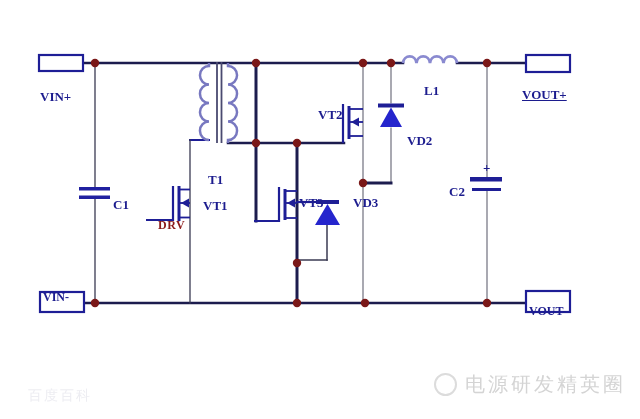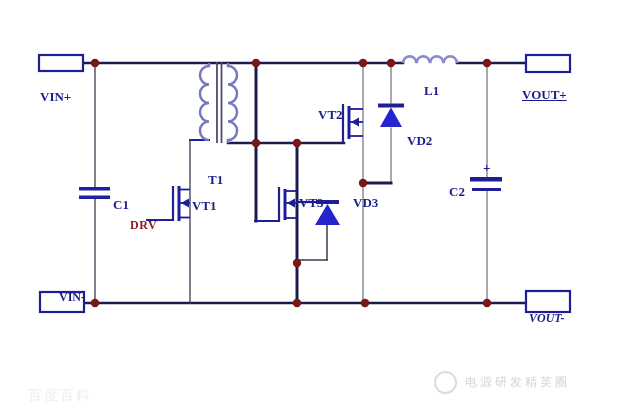--- a/index.html
+++ b/index.html
@@ -2,25 +2,25 @@
 <html><head>
 <meta charset="utf-8">
 <style>
   html,body{margin:0;padding:0;background:#ffffff;}
   #canvas{position:relative;width:640px;height:413px;background:#ffffff;overflow:hidden;
           font-family:"Liberation Serif", serif;}
   #circuit-svg{position:absolute;left:0;top:0;}
   .lbl{position:absolute;color:#1c1c8e;font-weight:bold;font-size:13px;line-height:13px;
        white-space:nowrap;letter-spacing:0px;}
   .lbl.small{font-size:12px;line-height:12px;}
-  .lbl.drive{color:#8b1a1a;font-size:12px;line-height:12px;letter-spacing:0.5px;}
+  .lbl.drive{color:#8b1a1a;font-size:12px;line-height:12px;letter-spacing:0.5px;margin-left:28px;}
   .wm-right{position:absolute;left:434px;top:371px;display:flex;align-items:center;gap:8px;
             color:#d6d6d6;font-family:"DejaVu Sans", sans-serif;}
   .wm-logo{width:23px;height:23px;border:2px solid #dcdcdc;border-radius:50%;box-sizing:border-box;}
-  .wm-text{font-size:12px;letter-spacing:3px;color:#d4d4d4;}
+  .wm-text{font-size:20px;letter-spacing:3px;color:#d4d4d4;}
   .wm-left{position:absolute;left:28px;top:387px;font-size:14px;letter-spacing:2px;color:#ededf2;
            font-family:"DejaVu Sans", sans-serif;}
 </style>
 </head>
 <body>
 
 <div id="canvas">
 
   <svg id="circuit-svg" width="640" height="419" viewBox="0 0 640 419">
 
@@ -134,30 +134,30 @@
       <circle cx="297" cy="263" r="4.2"></circle>
       <circle cx="95" cy="303" r="4.2"></circle>
       <circle cx="297" cy="303" r="4.2"></circle>
       <circle cx="365" cy="303" r="4.2"></circle>
       <circle cx="487" cy="303" r="4.2"></circle>
     </g>
   </svg>
 
   <div class="lbl" style="left:40px;top:90px;">VIN+</div>
   <div class="lbl" style="left:522px;top:88px;text-decoration:underline;">VOUT+</div>
-  <div class="lbl small" style="left:43px;top:291px;padding-left:16px;">VIN-</div>
-  <div class="lbl small" style="left:529px;top:312px;font-style:italic;">VOUT-</div>
+  <div class="lbl small" style="left:43px;top:291px;">VIN-</div>
+  <div class="lbl small" style="left:529px;top:305px;">VOUT-</div>
 
   <div class="lbl" style="left:208px;top:173px;">T1</div>
   <div class="lbl" style="left:424px;top:84px;">L1</div>
   <div class="lbl" style="left:113px;top:198px;">C1</div>
   <div class="lbl" style="left:449px;top:185px;text-align:center;">C2</div>
   <div class="lbl" style="left:483px;top:161px;">+</div>
 
-  <div class="lbl" style="left:192px;top:199px;">VT1</div>
+  <div class="lbl" style="left:203px;top:199px;">VT1</div>
   <div class="lbl" style="left:318px;top:108px;">VT2</div>
   <div class="lbl" style="left:299px;top:196px;">VT3</div>
   <div class="lbl" style="left:407px;top:134px;">VD2</div>
   <div class="lbl" style="left:341px;top:196px;margin-left:12px;">VD3</div>
   <div class="lbl drive" style="left:130px;top:219px;">DRV</div>
 
   <div class="wm-right">
     <span class="wm-logo"></span>
     <span class="wm-text">电源研发精英圈</span>
   </div>

